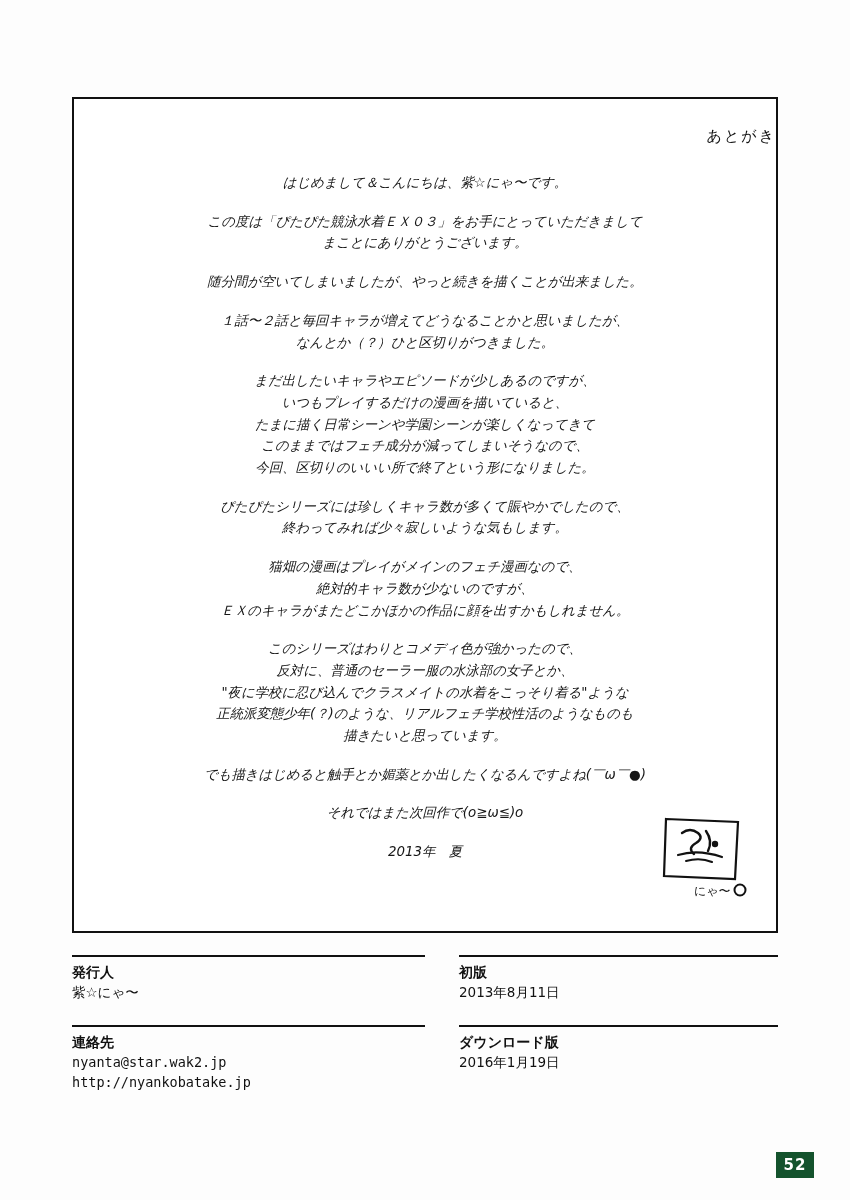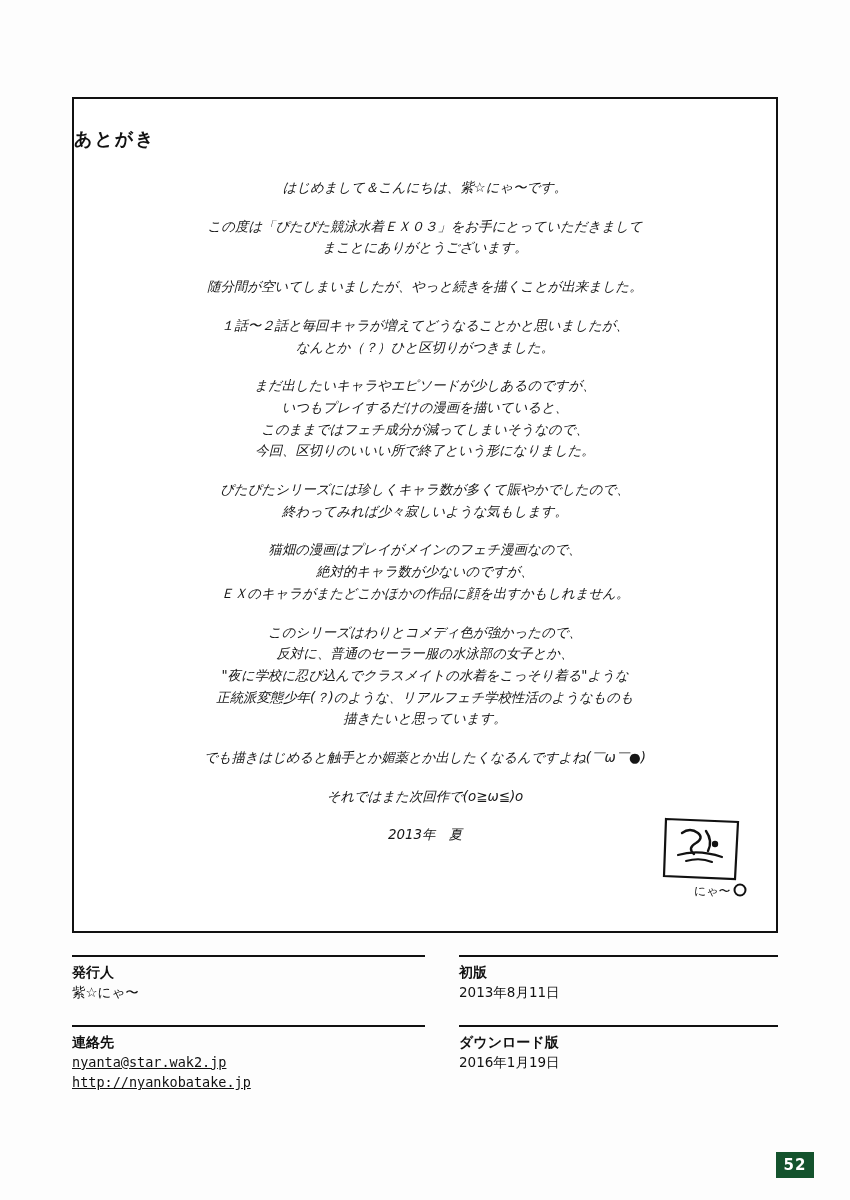--- a/index.html
+++ b/index.html
@@ -25,23 +25,23 @@
     position: absolute;
     left: 72px;
     top: 97px;
     width: 706px;
     height: 836px;
     border: 2px solid #111;
     box-sizing: border-box;
     background: #fff;
   }
   .afterword-title {
-    text-align: left;
-    font-size: 18px;
-    font-weight: bold;
+    text-align: right;
+    font-size: 15px;
+    font-weight: normal;
     letter-spacing: 2px;
     margin-top: 28px;
     color: #111;
   }
   .afterword-body {
     margin-top: 26px;
     padding: 0 26px;
     text-align: center;
     font-size: 13.4px;
     line-height: 1.62;
@@ -138,20 +138,21 @@
       <p class="para">
         <span class="ln">随分間が空いてしまいましたが、やっと続きを描くことが出来ました。</span>
       </p>
       <p class="para">
         <span class="ln">１話〜２話と毎回キャラが増えてどうなることかと思いましたが、</span>
         <span class="ln">なんとか（？）ひと区切りがつきました。</span>
       </p>
       <p class="para">
         <span class="ln">まだ出したいキャラやエピソードが少しあるのですが、</span>
         <span class="ln">いつもプレイするだけの漫画を描いていると、</span>
+        <span class="ln">たまに描く日常シーンや学園シーンが楽しくなってきて</span>
         <span class="ln">このままではフェチ成分が減ってしまいそうなので、</span>
         <span class="ln">今回、区切りのいいい所で終了という形になりました。</span>
       </p>
       <p class="para">
         <span class="ln">ぴたぴたシリーズには珍しくキャラ数が多くて賑やかでしたので、</span>
         <span class="ln">終わってみれば少々寂しいような気もします。</span>
       </p>
       <p class="para">
         <span class="ln">猫畑の漫画はプレイがメインのフェチ漫画なので、</span>
         <span class="ln">絶対的キャラ数が少ないのですが、</span>
@@ -202,21 +203,21 @@
         <div class="rule"></div>
         <div class="colo-label">初版</div>
         <div class="colo-value jp">2013年8月11日</div>
       </div>
     </div>
 
     <div class="colo-row">
       <div class="colo-col">
         <div class="rule"></div>
         <div class="colo-label">連絡先</div>
-        <div class="colo-value" style="white-space: pre-line; text-decoration: underline;">nyanta@star.wak2.jp
+        <div class="colo-value" style="white-space: pre-line;">nyanta@star.wak2.jp
 http://nyankobatake.jp</div>
       </div>
       <div class="colo-col right">
         <div class="rule"></div>
         <div class="colo-label">ダウンロード版</div>
         <div class="colo-value jp">2016年1月19日</div>
       </div>
     </div>
 
   </div>

